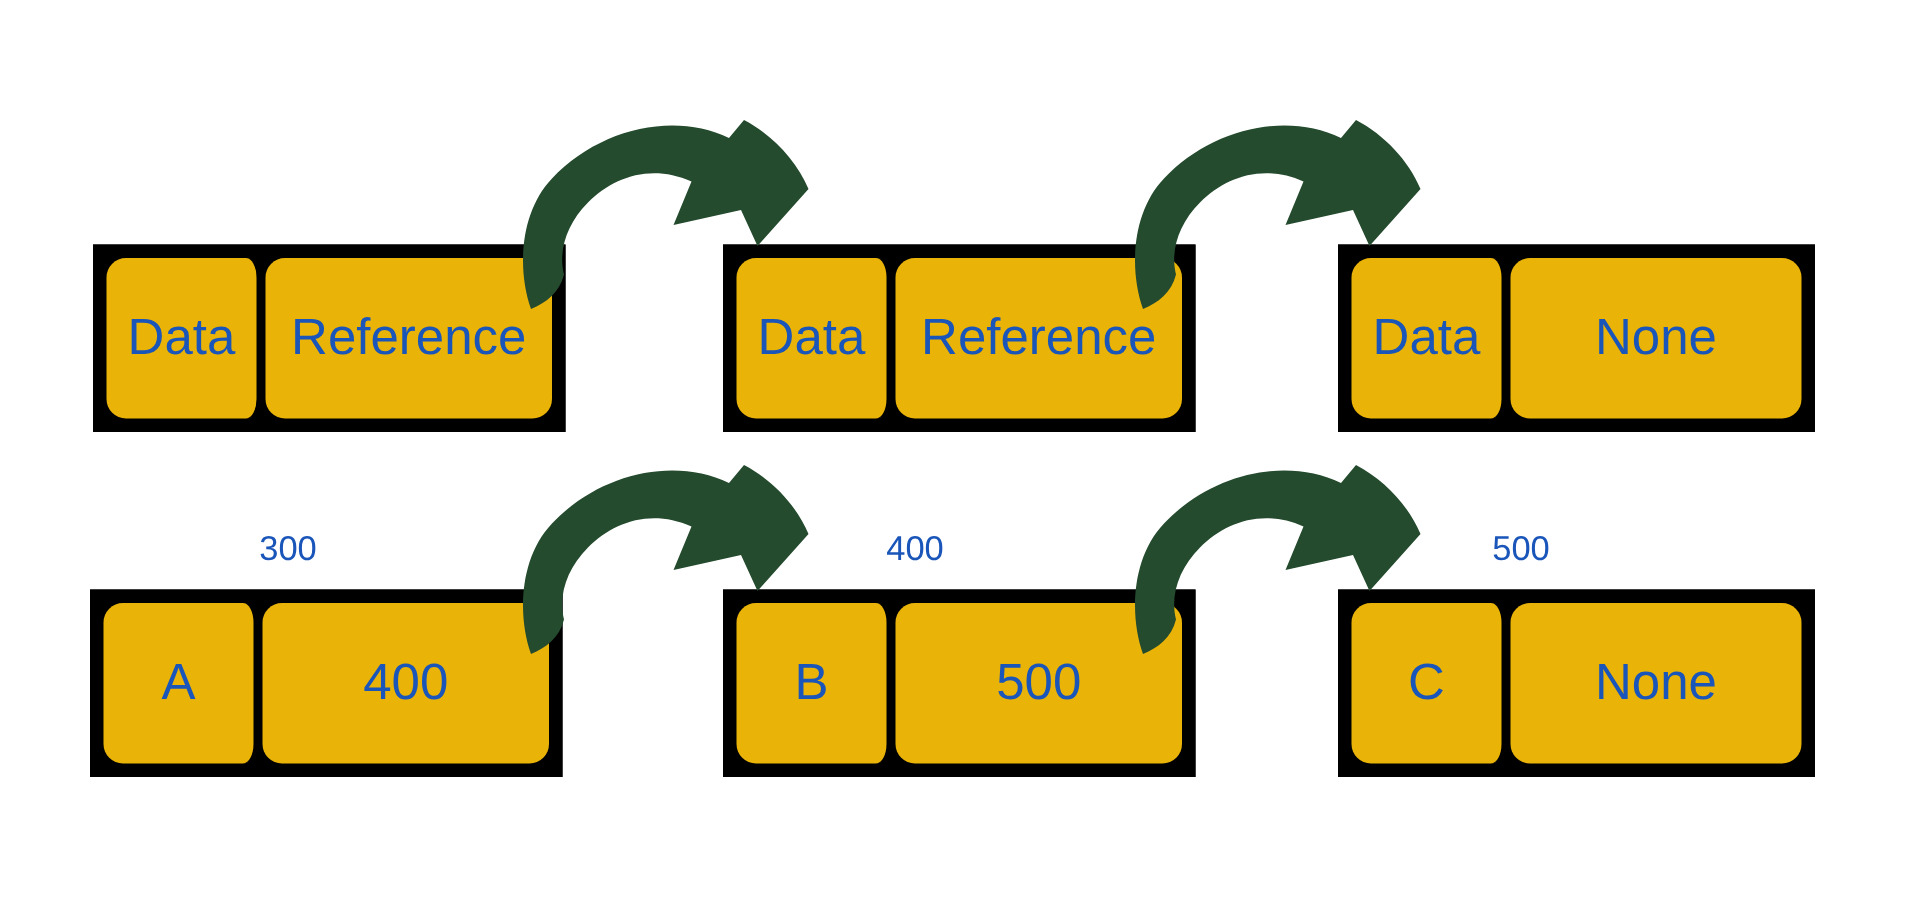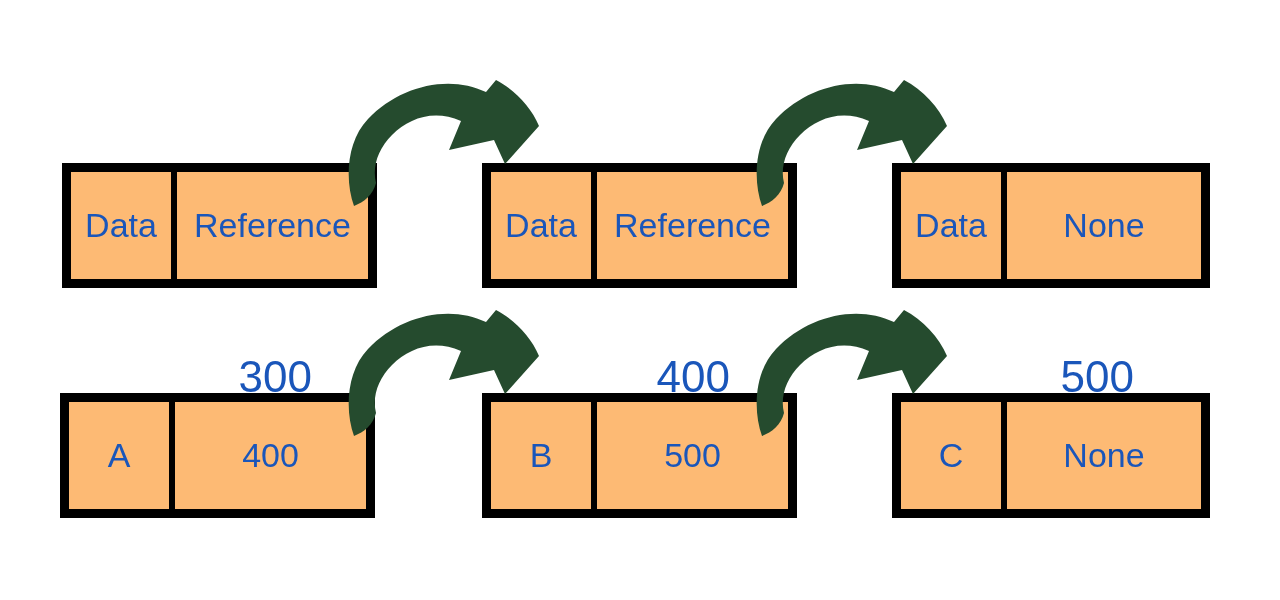--- a/index.html
+++ b/index.html
@@ -18,43 +18,44 @@
   
   .node {
     position: absolute;
     width: 297px;  
     height: 107px; 
     border: 9px solid #000000;
     background: #000000;
     display: flex;
   }
   .cell {
-    background: #fdba74;
+    background: #eab308;
     display: flex;
     align-items: center;
     justify-content: center;
     font-size: 34px;
     color: var(--text-blue, #1a56ba);
     white-space: nowrap;
+    border-radius: 13px;
   }
   .cell-data {
     width: 100px;
     flex: 0 0 100px;
     border-right: 6px solid #000000;
   }
   .cell-ref {
     flex: 1 1 auto;
     text-align: right;
   }
   
   .addr {
     position: absolute;
     width: 240px;
-    text-align: right;
-    font-size: 44px;
+    text-align: center;
+    font-size: 23px;
     color: var(--text-blue, #1a56ba);
   }
   
   .arrow {
     position: absolute;
     width: 200px;
     height: 128px;
     color: var(--arrow-green, #254b2e);
     pointer-events: none;
   }

